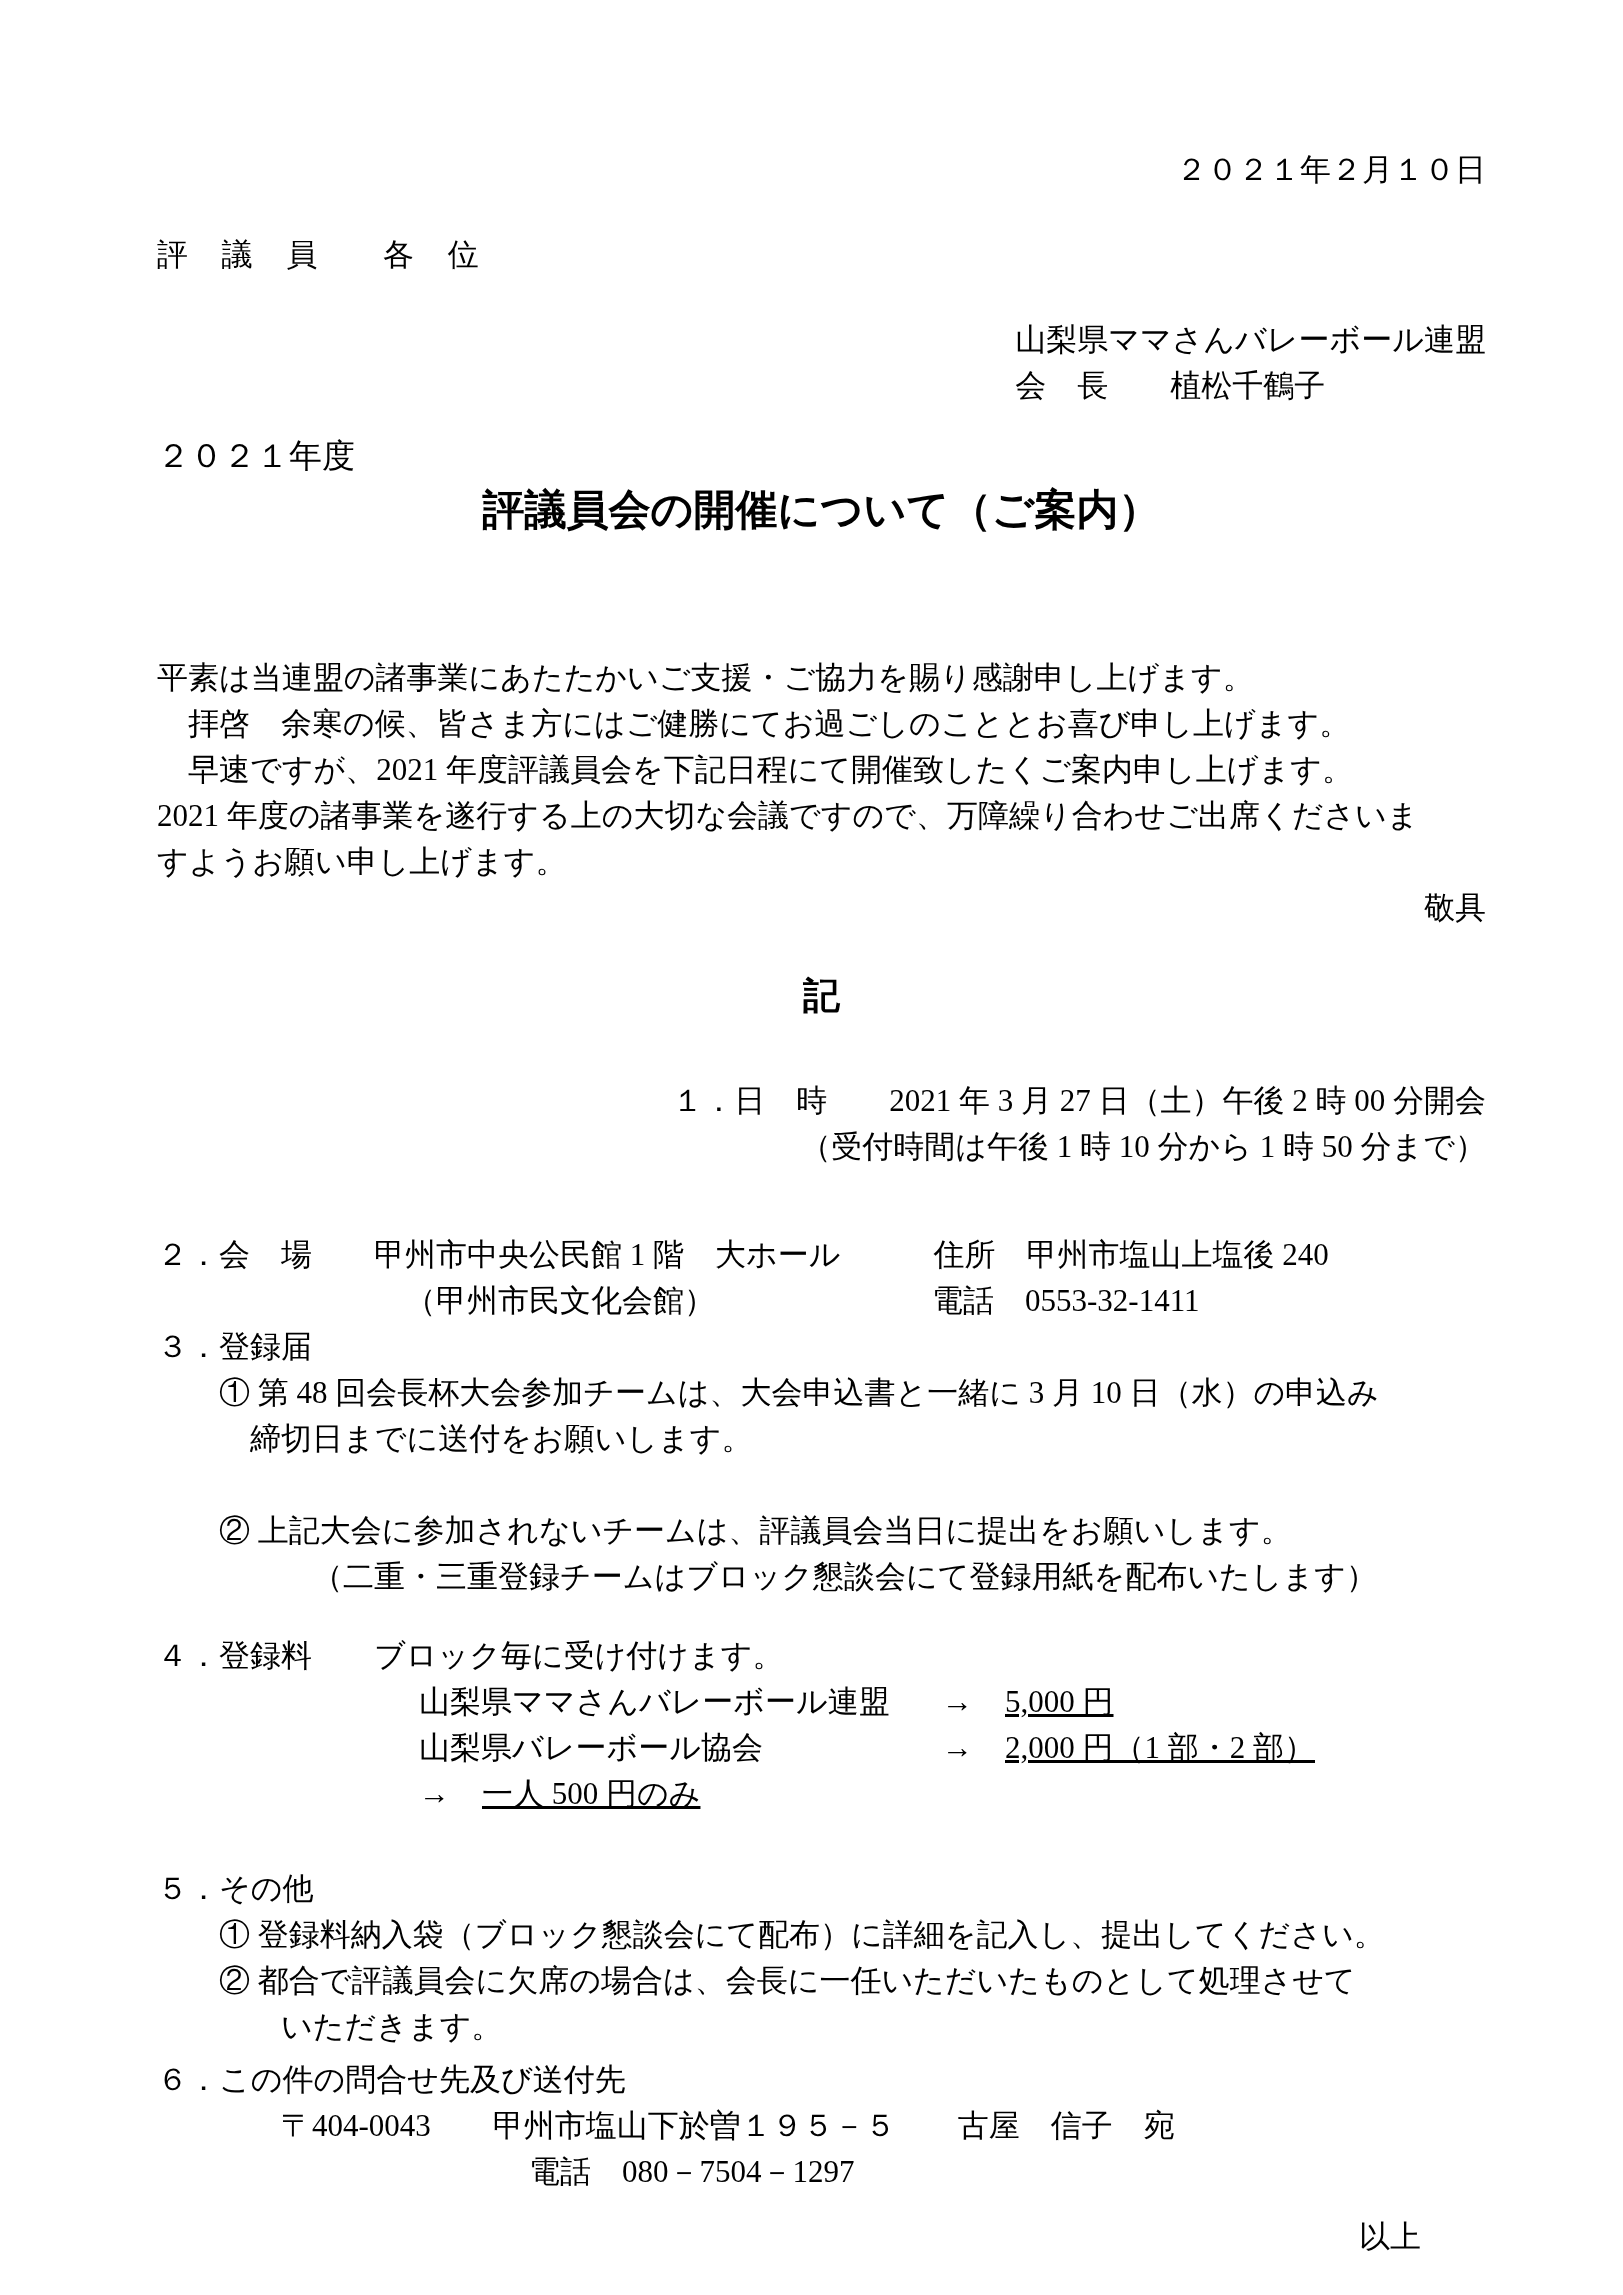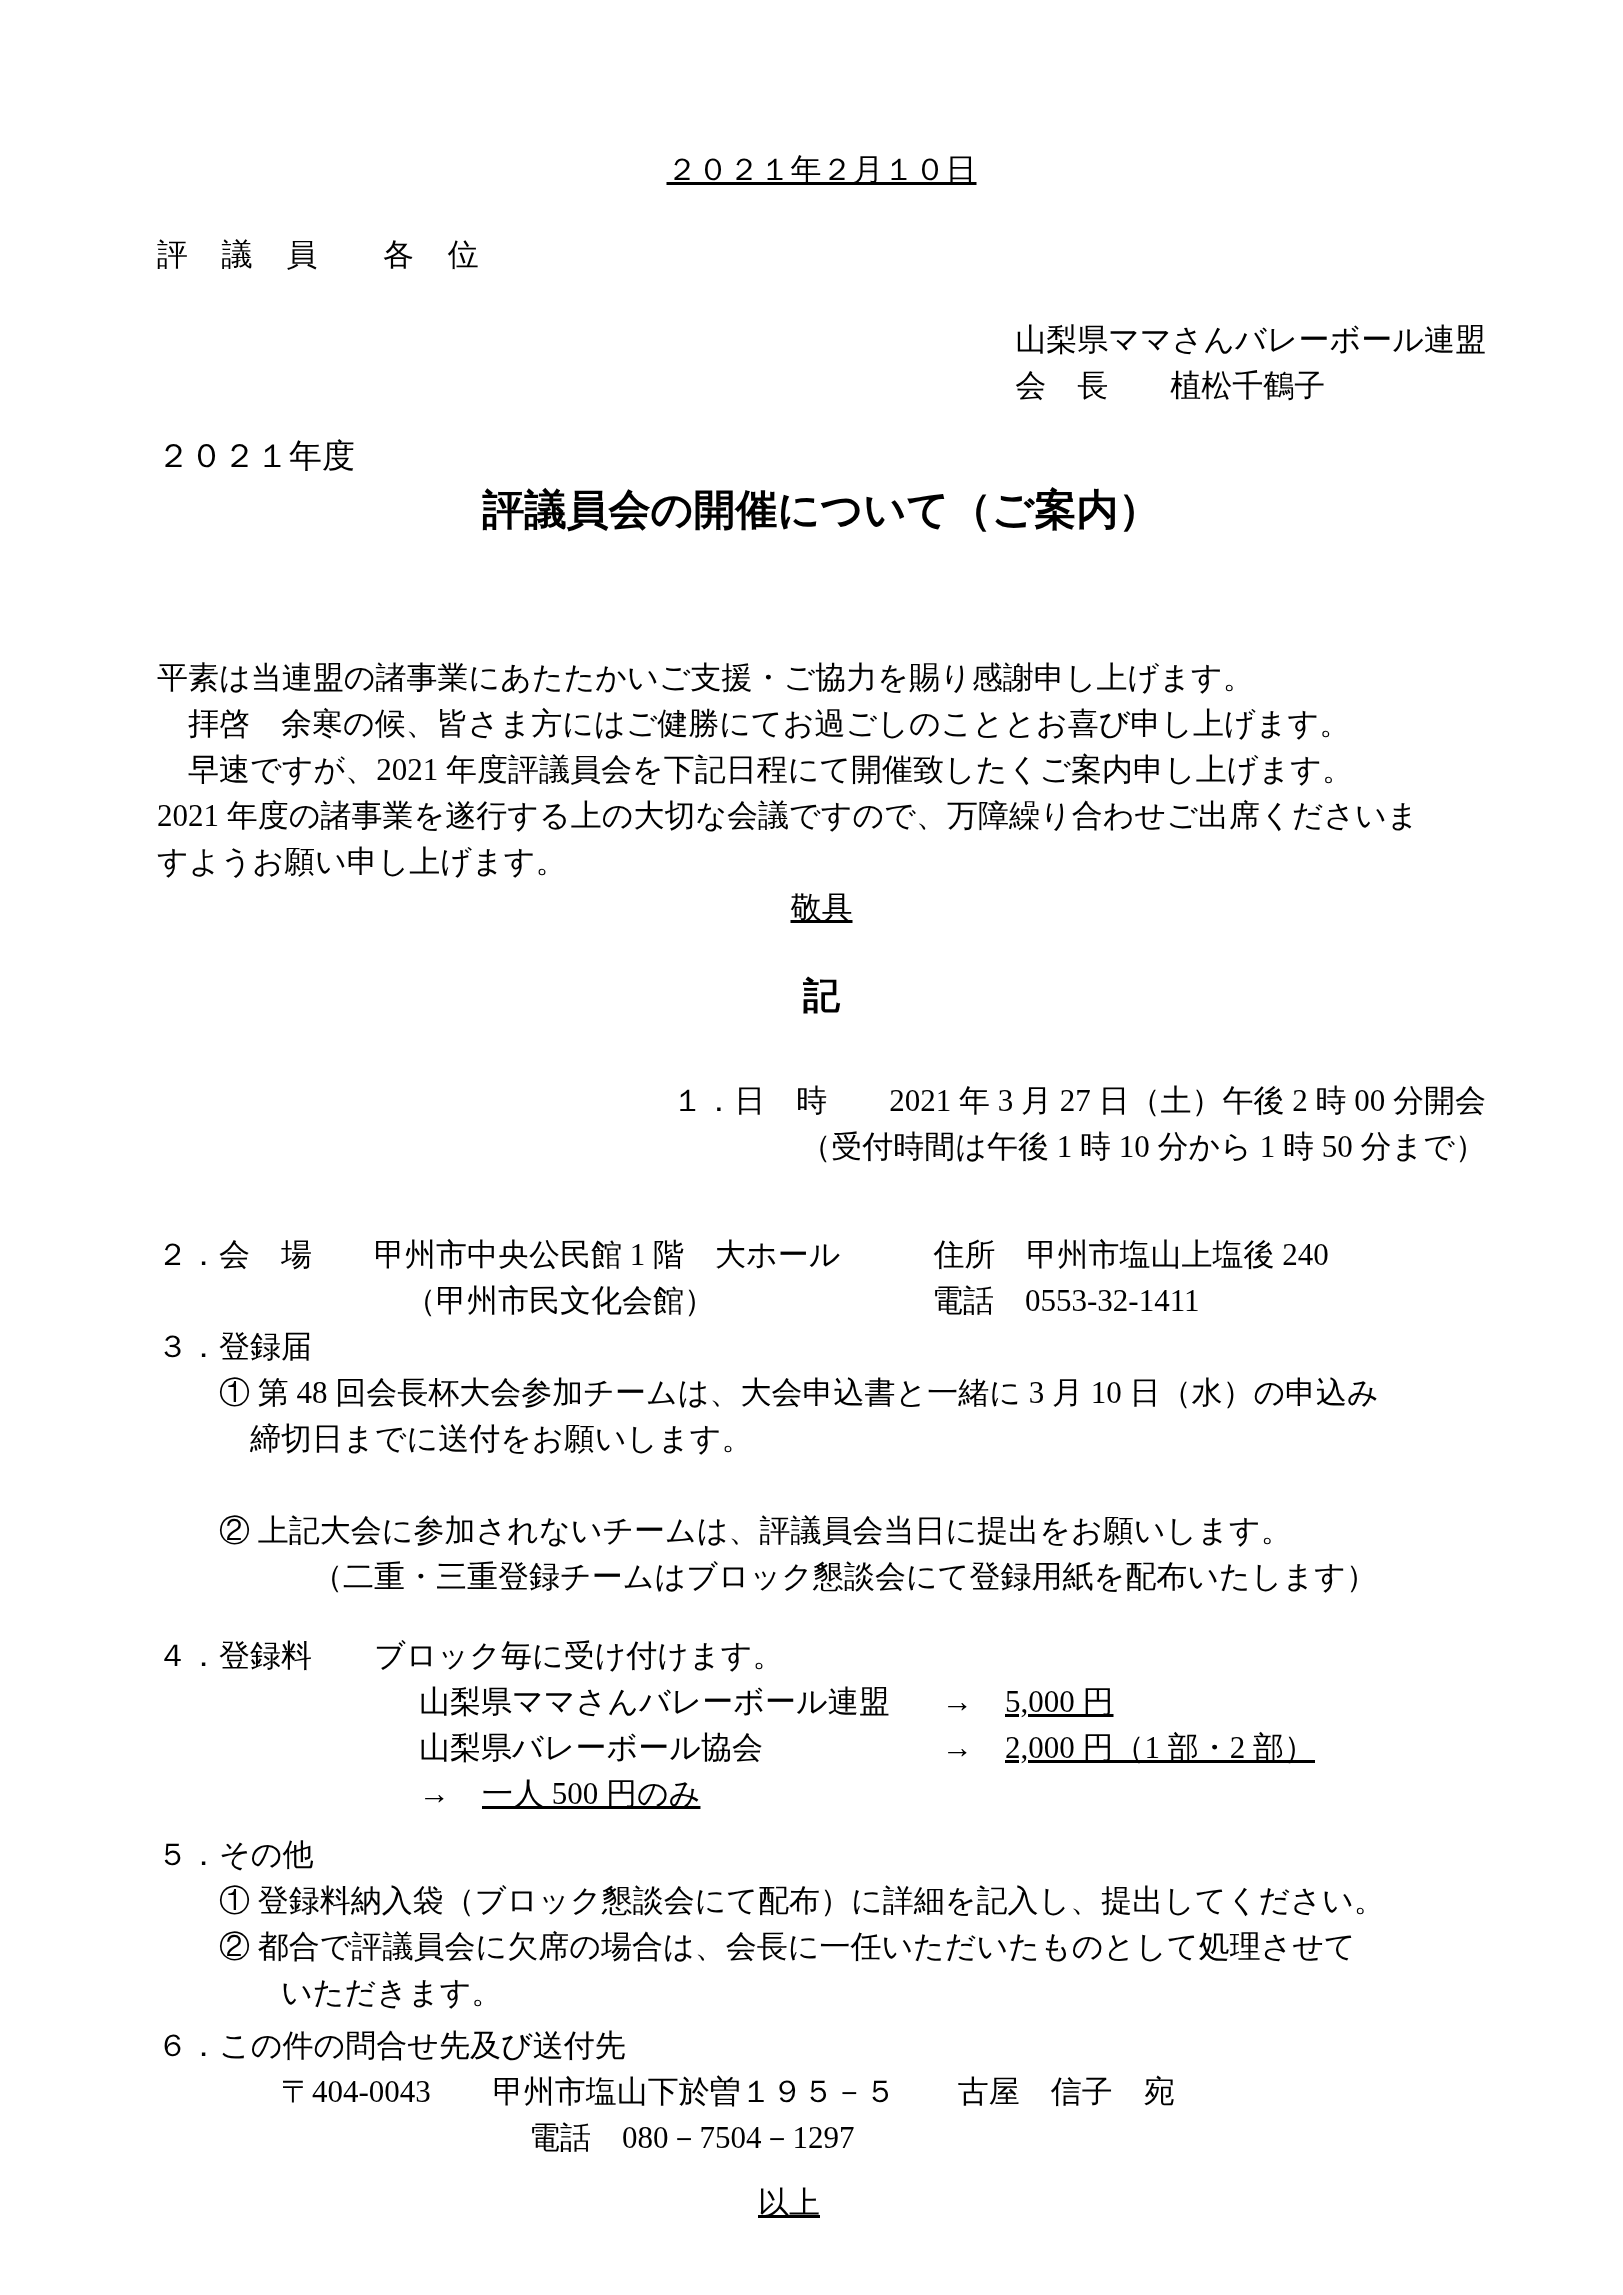--- a/index.html
+++ b/index.html
@@ -7,37 +7,37 @@
     position:relative;
     width:1623px; height:2295px;
     background:#ffffff; color:#000000;
     font-family:"Liberation Serif","DejaVu Serif",serif;
     font-size:31px;
     box-sizing:border-box;
     padding:147px 137px 0 157px;
     overflow:hidden;
   }
   .line { white-space:pre-wrap; line-height:46px; min-height:46px; }
-  .right { text-align:center;text-decoration:underline; }
+  .right { text-align:right; }
   .signature { margin-top:39px; margin-left:auto; width:fit-content; text-align:left; }
   .addressee { margin-top:39px; letter-spacing:1.3px; }
   .title-year { margin-top:26px; text-align:left; font-size:33px; line-height:42px; }
   .title-main { text-align:center; font-size:42px; font-weight:bold; line-height:59px; }
   .para { margin-top:115px; }
   .ki { margin-top:39px; text-align:center; font-size:37px; line-height:52px; font-weight:bold; }
   .sec-datetime { margin-top:56px;text-align:right; }
   .sec-venue { margin-top:62px; }
   .sec-registration { margin-top:0; }
   .fees-heading { margin-top:33px; }
   .fees { margin-left:262px; }
   .fee-row { display:flex; line-height:46px; }
   .fee-name { width:523px; white-space:pre-wrap; }
   .fee-arrow { width:63px; white-space:pre-wrap; }
   .fee-price { white-space:pre-wrap;text-decoration:underline; }
-  .sec-other { margin-top:15px; }
+  .sec-other { margin-top:49px; }
   .sec-contact { margin-top:6.5px; }
   .footer-line { margin-top:19.6px; padding-right:65px; }
 </style>
 </head>
 <body>
 
 <div class="page">
 
   <div class="line right">２０２１年２月１０日</div>
 

